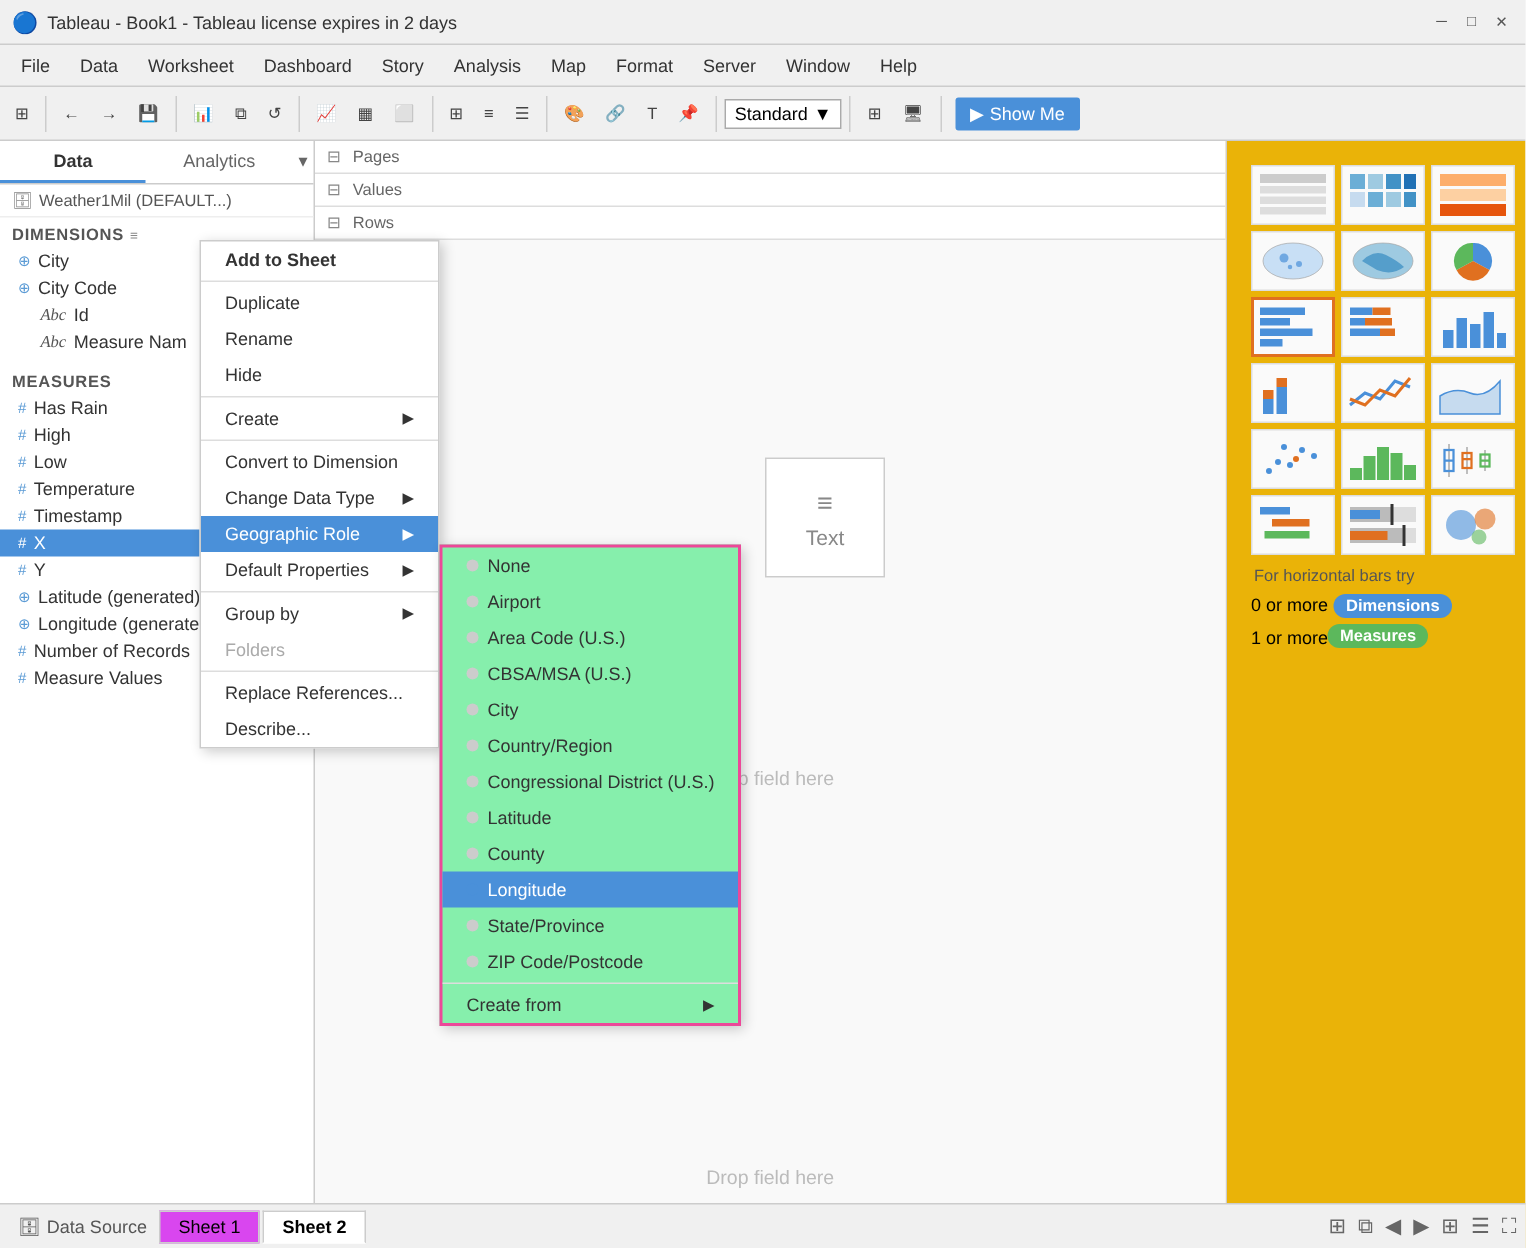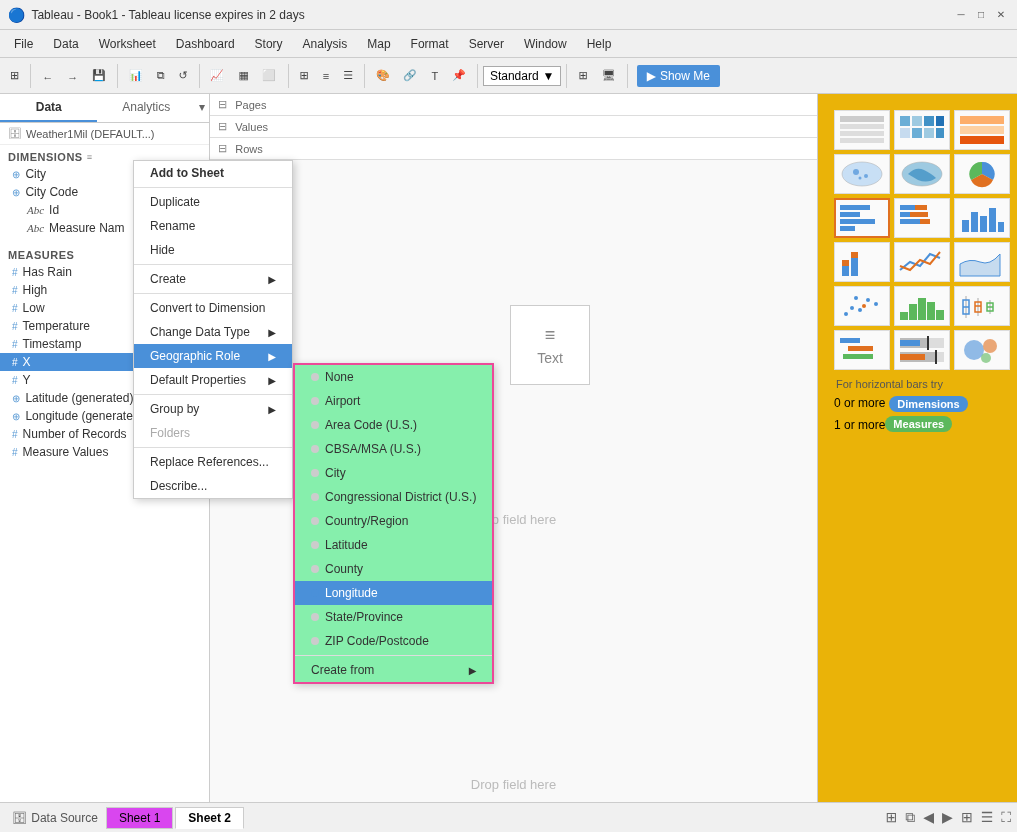--- a/index.html
+++ b/index.html
@@ -512,25 +512,25 @@
   <div class="geo-item">
     <div class="geo-dot"></div>
     <span>CBSA/MSA (U.S.)</span>
   </div>
   <div class="geo-item">
     <div class="geo-dot"></div>
     <span>City</span>
   </div>
   <div class="geo-item">
     <div class="geo-dot"></div>
+    <span>Country/Region</span>
+  </div>
+  <div class="geo-item">
+    <div class="geo-dot"></div>
     <span>Congressional District (U.S.)</span>
-  </div>
-  <div class="geo-item">
-    <div class="geo-dot"></div>
-    <span>Country/Region</span>
   </div>
   <div class="geo-item">
     <div class="geo-dot"></div>
     <span>Latitude</span>
   </div>
   <div class="geo-item">
     <div class="geo-dot"></div>
     <span>County</span>
   </div>
   <div class="geo-item highlighted">

